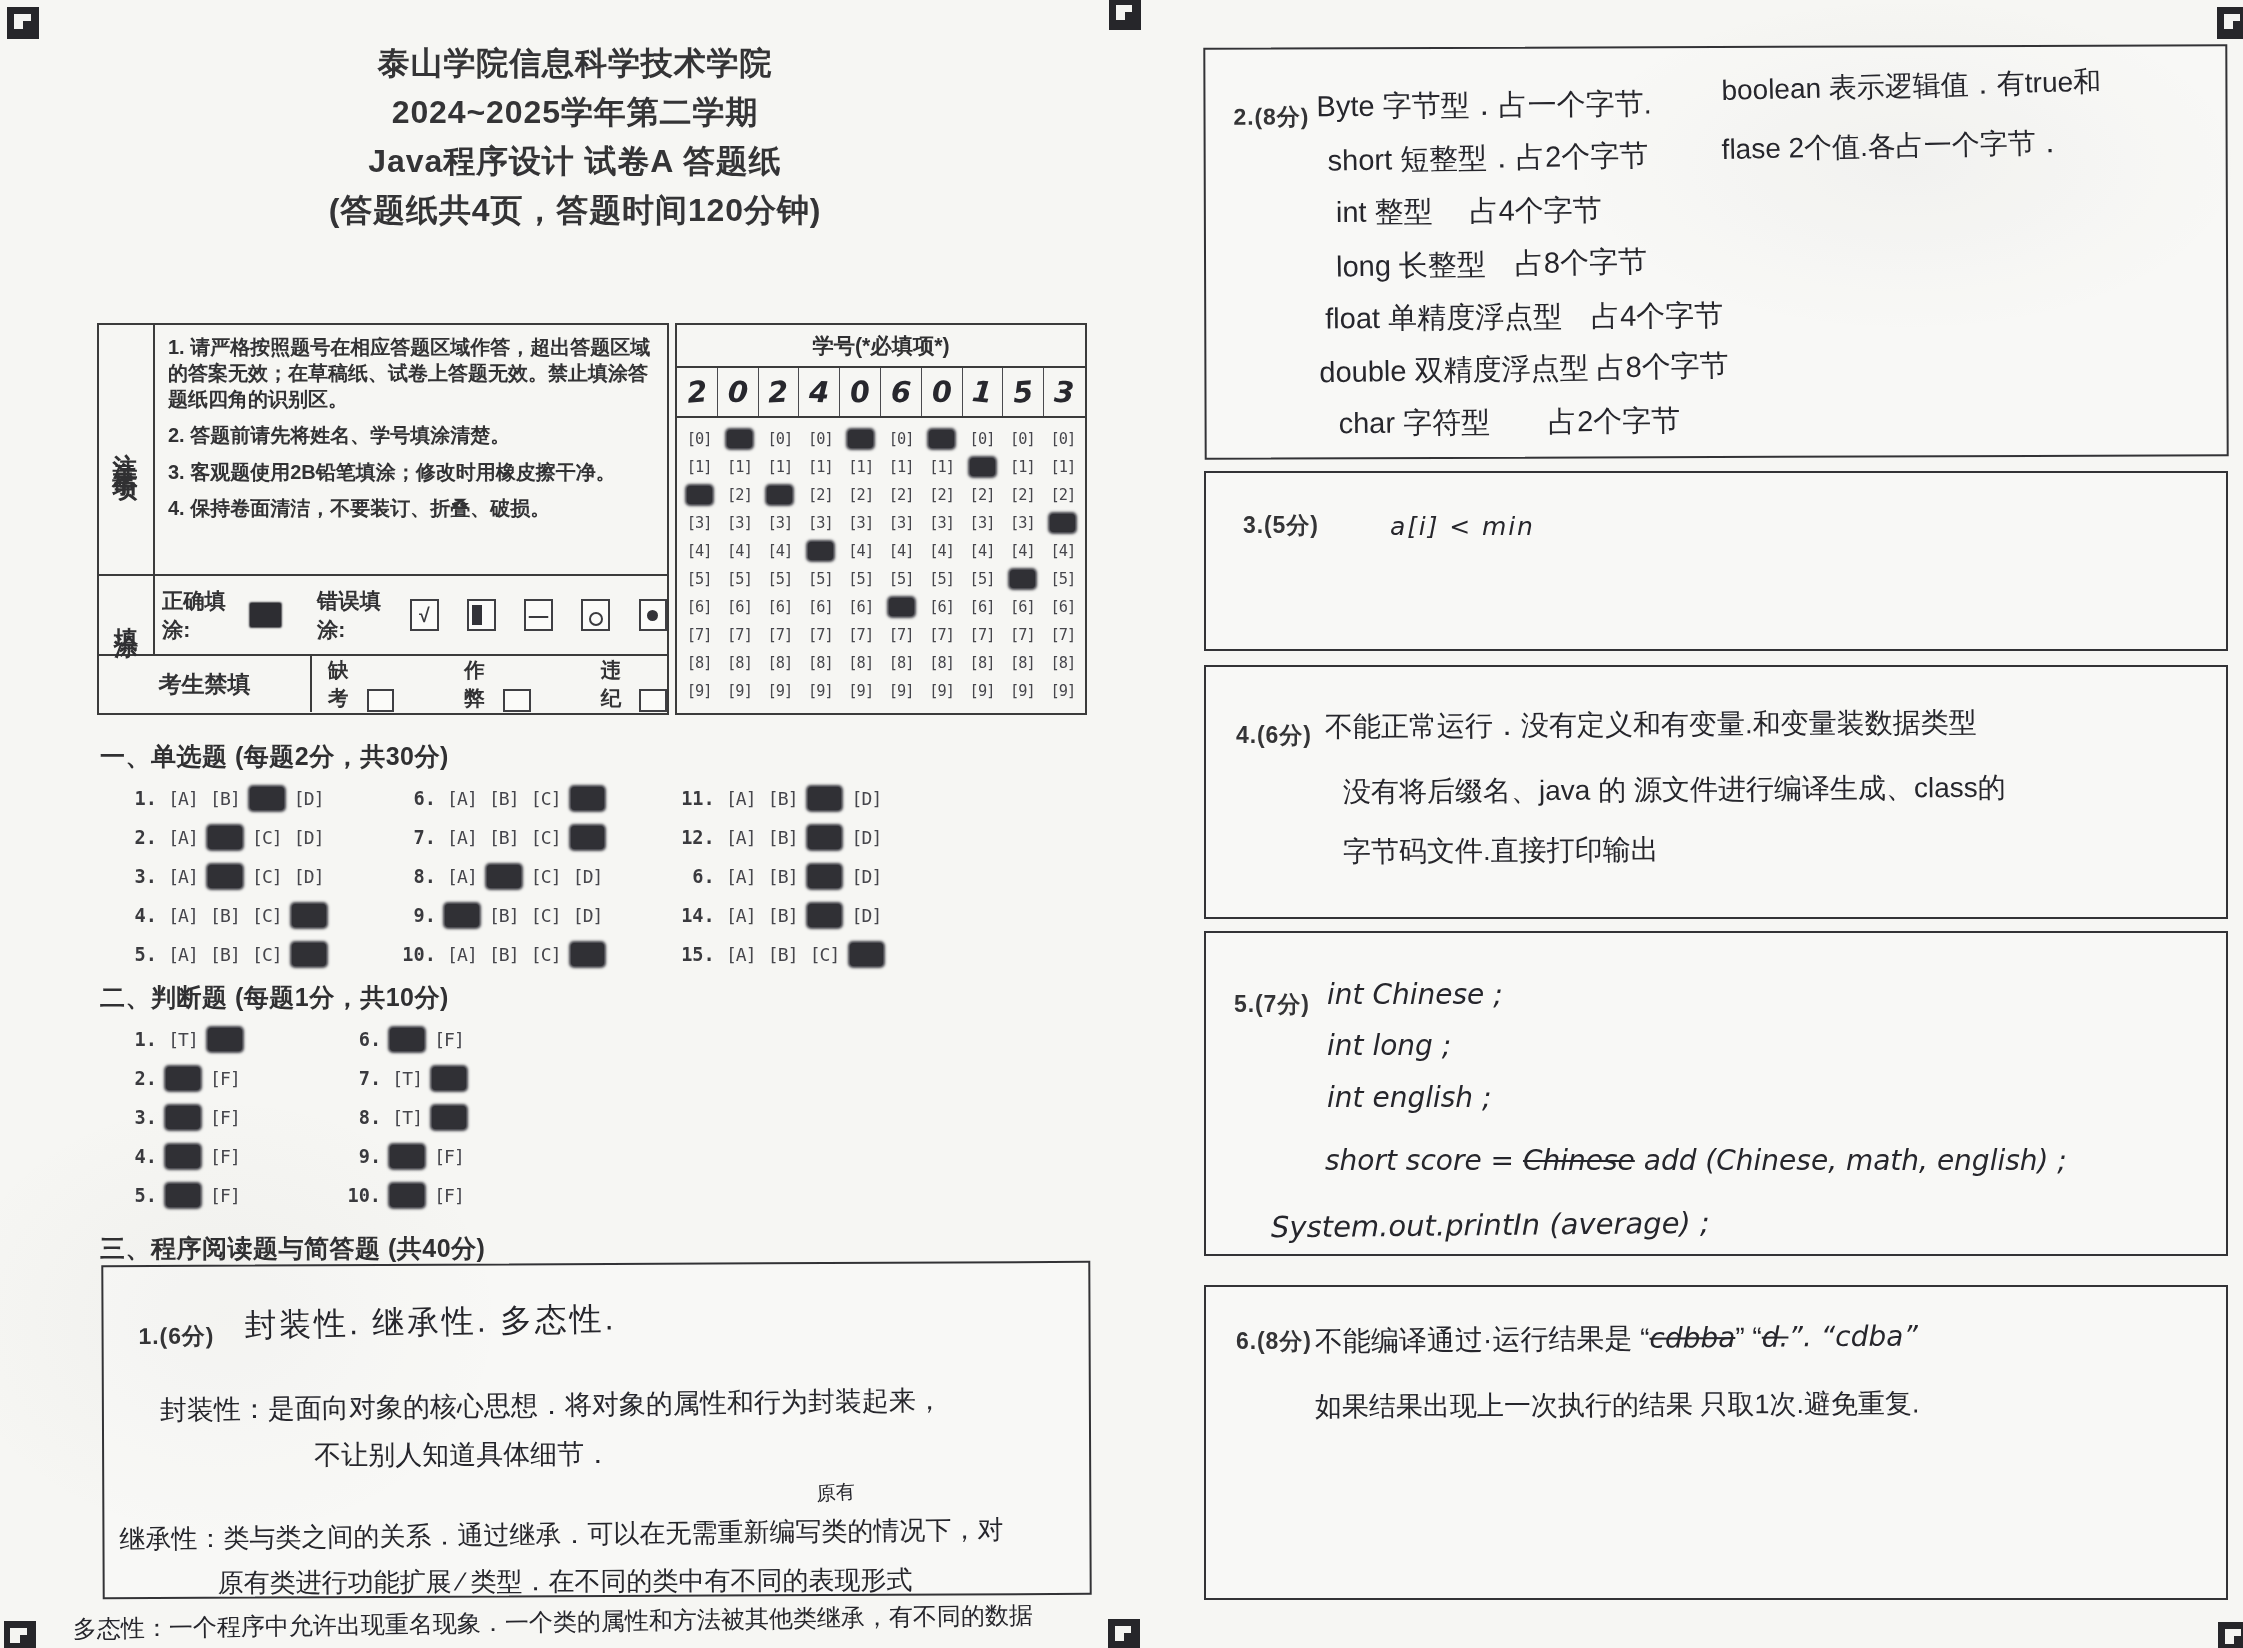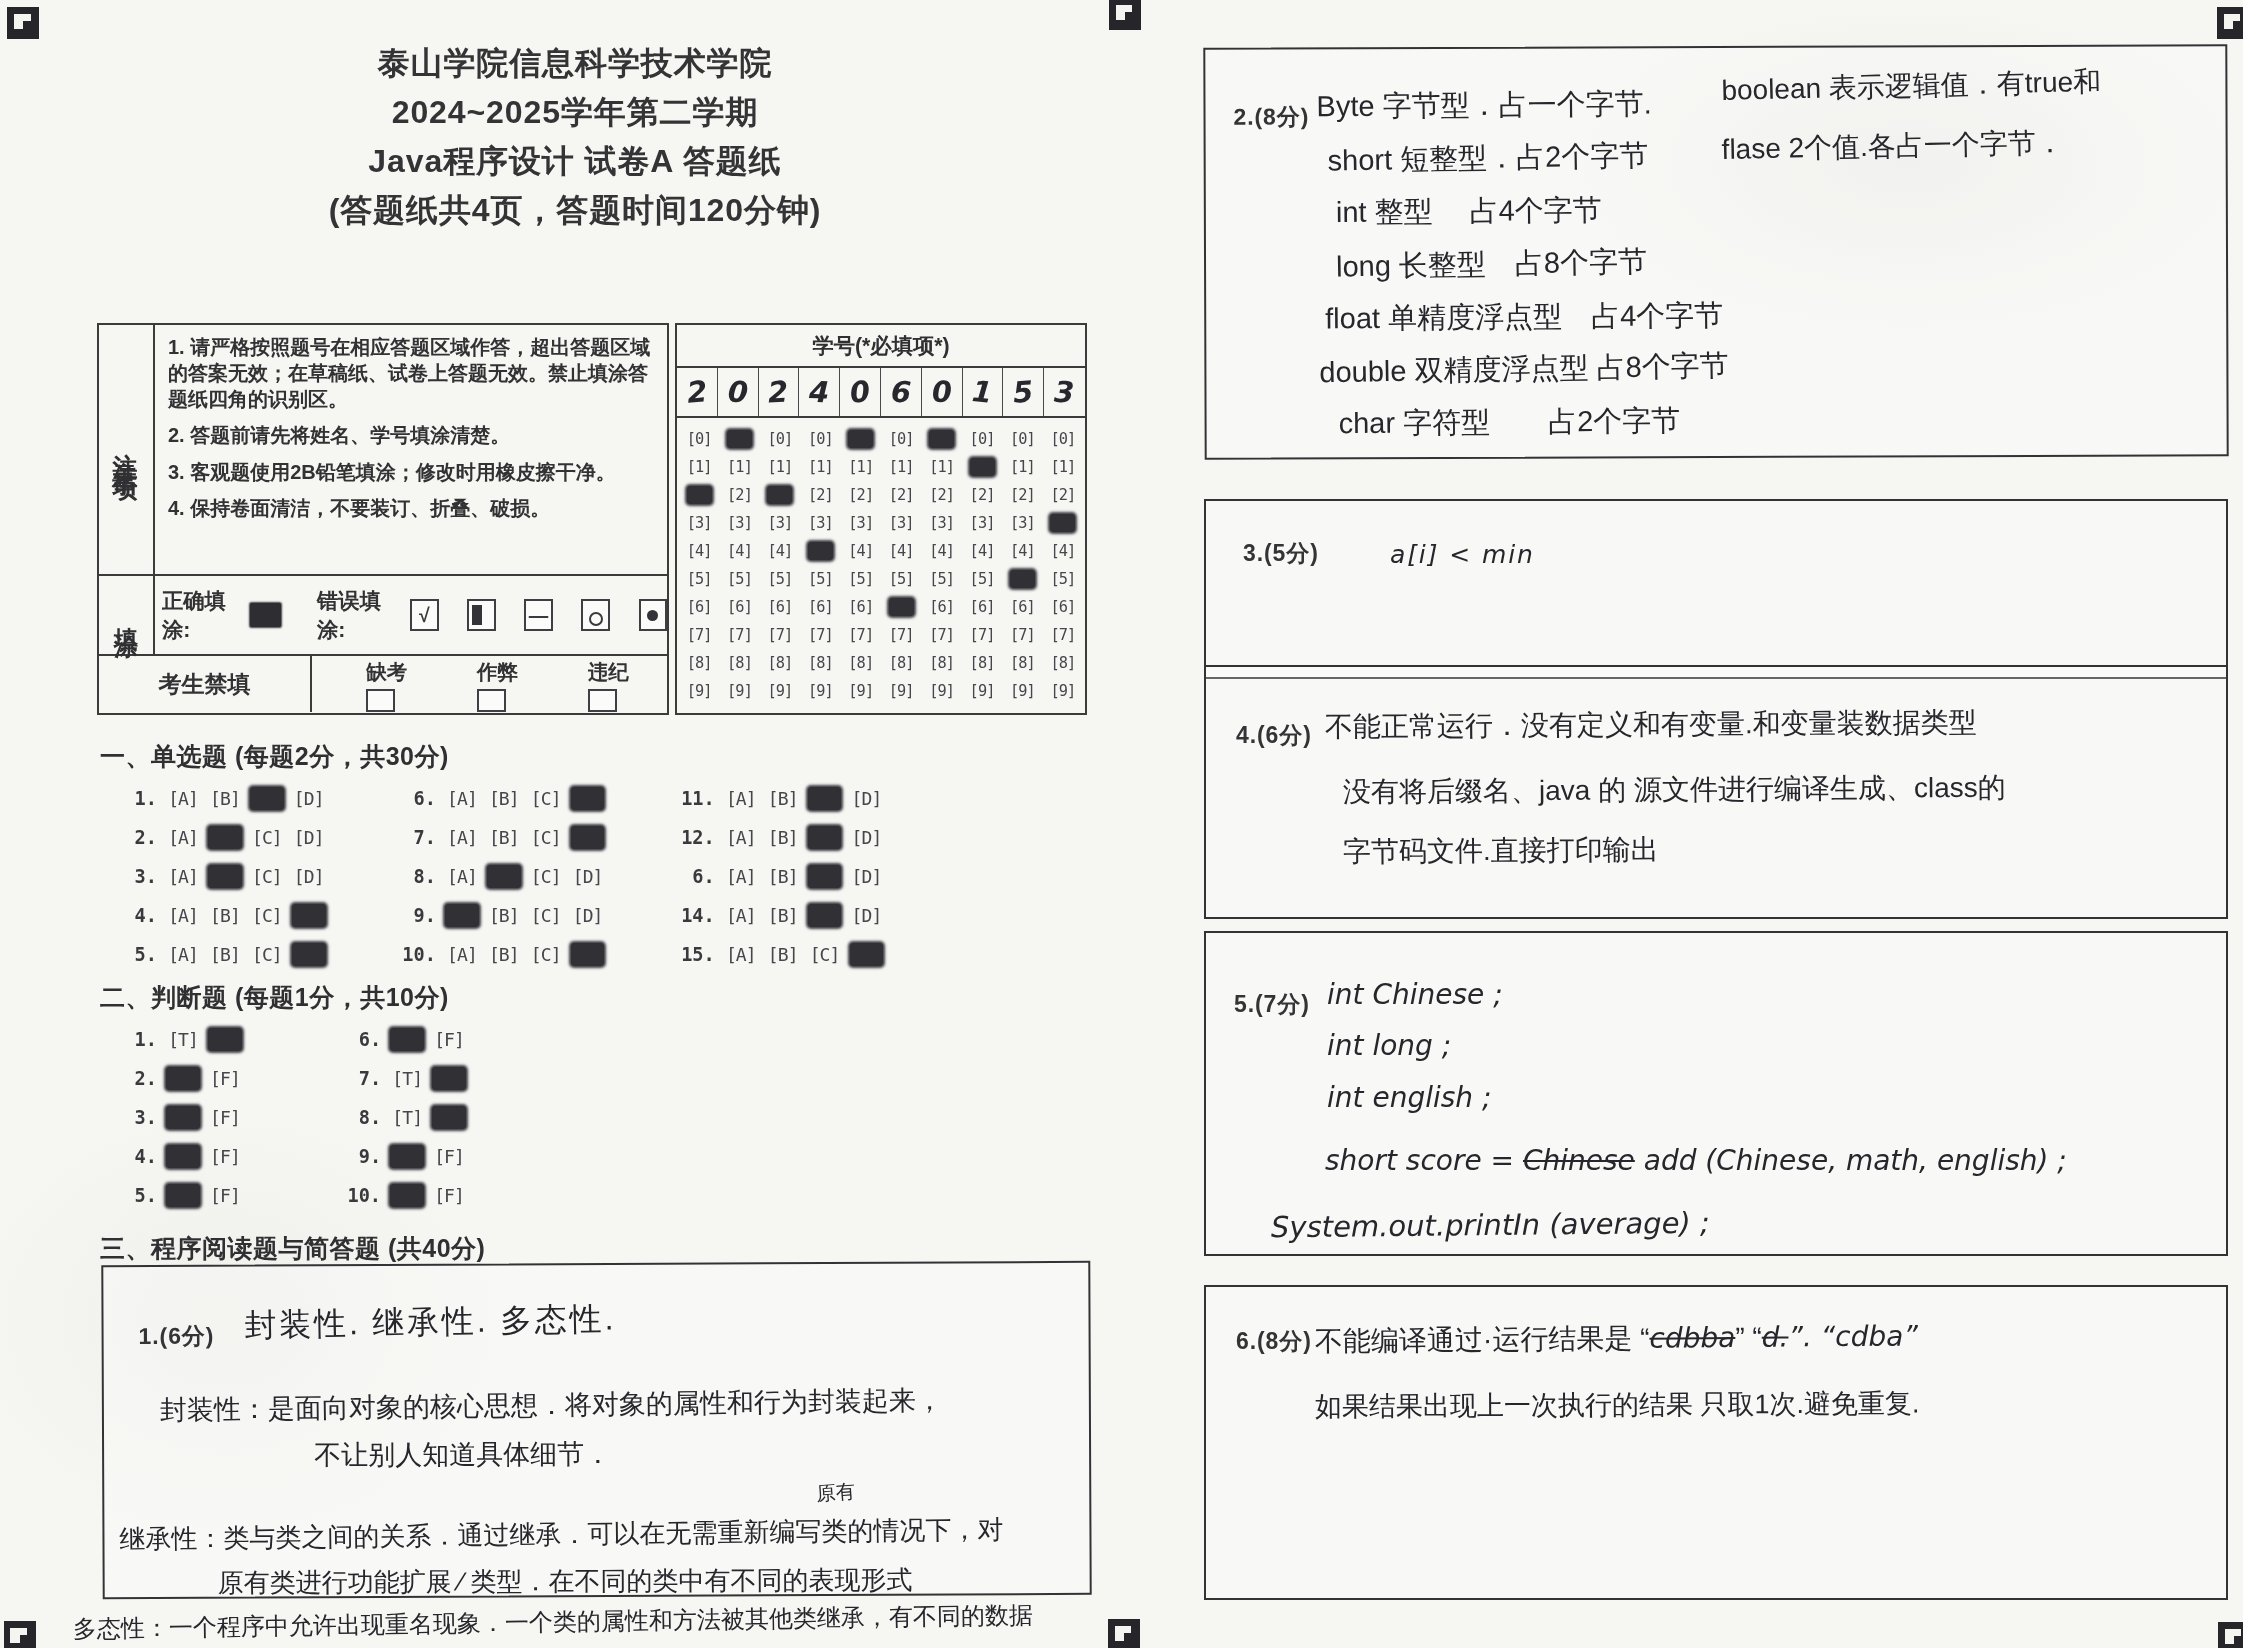--- a/index.html
+++ b/index.html
@@ -28,21 +28,21 @@
   .n-row2{display:flex; height:78px; border-bottom:2.3px solid #3b3b3b; align-items:stretch;}
   .fill-content{flex:1; display:flex; align-items:center; gap:23px; padding-left:7px; font-size:21.3px; font-weight:700; color:#323234;}
   .fill-correct{width:45px; height:24px; background:#2d2d32; border-radius:1.9px; box-shadow:0 0 1.9px 0.9px #3c3c42; margin-right:13px;}
   .wrong-box{width:35px; height:28px; border:2.3px solid #3f3f43; display:flex; align-items:center; justify-content:center; margin-left:5.6px; font-size:19.5px; color:#3a3a3e; position:relative; background:#fbfbf9;}
   .wb-bar{width:9.3px; height:20.4px; background:#333338; margin-right:9.3px;}
   .wb-ring{width:10.2px; height:10.2px; border:2.3px solid #3a3a3e; border-radius:50%; margin-top:7.4px;}
   .wb-dot{width:11px; height:11px; background:#333338; border-radius:50%;}
   .n-row3{display:flex; height:56px;}
   .forbid-label{width:211px; border-right:2.3px solid #3b3b3b; display:flex; align-items:center; justify-content:center; font-size:23px; font-weight:700; color:#323234;}
   .forbid-opts{flex:1; display:flex; justify-content:center; gap:54px; padding-top:1.9px;}
-  .forbid-group{display:flex; flex-direction:column; align-items:flex-start;margin-left:16px;}
+  .forbid-group{display:flex; flex-direction:row; align-items:flex-end;margin-left:16px;}
   .forbid-group .glabel{font-size:20.4px; font-weight:700; color:#323234;}
   .chk{width:25px; height:19.5px; border:2.3px solid #3f3f43; margin-top:2.8px; background:#fbfbf9;}
   
   .sid-box{position:absolute; left:675px; top:323px; width:408px; height:388px; border:2.8px solid #3b3b3b;}
   .sid-header{height:41px; border-bottom:2.3px solid #3b3b3b; display:flex; align-items:center; justify-content:center; font-size:21.3px; font-weight:700; color:#303032;}
   .sid-digit-row{height:48px; border-bottom:2.3px solid #3b3b3b; display:grid; grid-template-columns:repeat(10,1fr);}
   .sid-digit{border-right:1.9px solid #4a4a4e; display:flex; align-items:center; justify-content:center;}
   .sid-digit:last-child{border-right:none;}
   .hw-digit{font-family:"DejaVu Sans", sans-serif; font-style:italic; font-size:29px; font-weight:600; color:#27272d;}
   .sid-grid{padding:7.4px 1.9px 0 1.9px;}
@@ -514,21 +514,21 @@
           <div class="hw" style="left: 130px; top: 143px; font-size: 29px; transform: rotate(-0.3deg);">int 整型　 占4个字节</div>
           <div class="hw" style="left: 130px; top: 196px; font-size: 29px; transform: rotate(-0.8deg);">long 长整型　占8个字节</div>
           <div class="hw" style="left: 119px; top: 249px; font-size: 29px; transform: rotate(-0.3deg);">float 单精度浮点型　占4个字节</div>
           <div class="hw" style="left: 113px; top: 301px; font-size: 29px; transform: rotate(-0.8deg);">double 双精度浮点型 占8个字节</div>
           <div class="hw" style="left: 132px; top: 354px; font-size: 29px; transform: rotate(-0.3deg);">char 字符型　　占2个字节</div>
         </div>
       <div class="hw" style="left:516px; top:20.4px; font-size:28px; transform:rotate(-1.2deg);">boolean 表示逻辑值．有true和</div>
       <div class="hw" style="left:516px; top:80px; font-size:28px; transform:rotate(-1deg);">flase 2个值.各占一个字节．</div>
     </div>
 
-    <div class="abox" style="left:1204px; top:471px; width:1020px; height:176px;margin-top:28px;">
+    <div class="abox" style="left:1204px; top:471px; width:1020px; height:176px;">
       <div class="qlabel" style="left:37px; top:37px;">3.(5分)</div>
       <div class="hw hwl" style="left:184px; top:39px; font-size:25px; letter-spacing:1.9px;">a[i] &lt; min</div>
     </div>
 
     <div class="abox" style="left:1204px; top:665px; width:1020px; height:250px;">
       <div class="qlabel" style="left:30px; top:53px;">4.(6分)</div>
       <div>
           <div class="hw" style="left: 119px; top: 39px; font-size: 28px; transform: rotate(-0.4deg);">不能正常运行．没有定义和有变量.和变量装数据类型</div>
           <div class="hw" style="left: 137px; top: 104px; font-size: 28px; transform: rotate(-0.4deg);">没有将后缀名、java 的 源文件进行编译生成、class的</div>
           <div class="hw" style="left: 137px; top: 165px; font-size: 28px; transform: rotate(-0.4deg);">字节码文件.直接打印输出</div>

